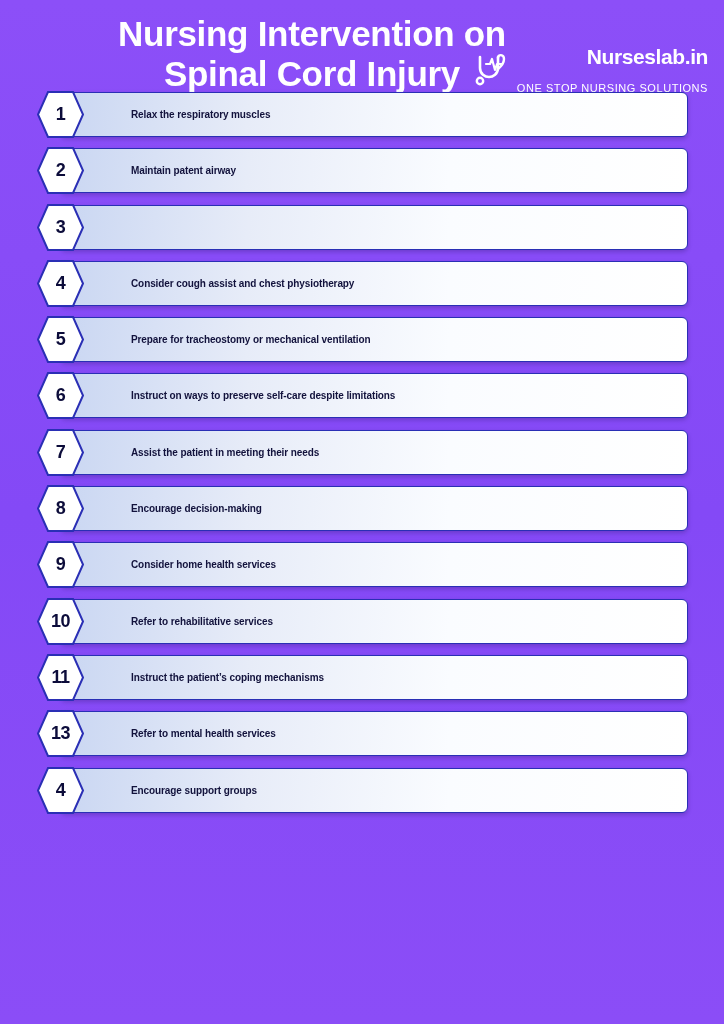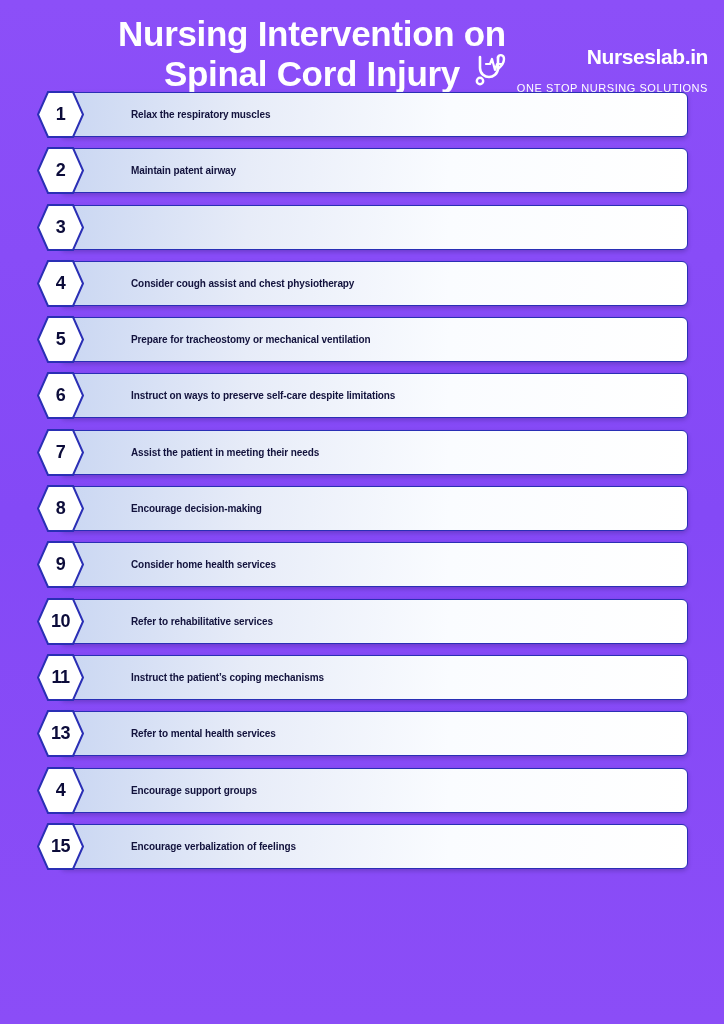--- a/index.html
+++ b/index.html
@@ -307,26 +307,16 @@
       <div class="bar"></div>
       <div class="hex">
         <svg width="49" height="49" viewBox="0 0 49 49">
             <polygon points="12,2 37,2 47,24.5 37,47 12,47 2,24.5" fill="#FFFFFF" stroke="#2A2FB5" stroke-width="2"></polygon>
           </svg>
         <div class="hex-num">4</div>
       </div>
       <div class="bar-label">Encourage support groups</div>
     </div>
 
-    <div class="row">
-      <div class="bar"></div>
-      <div class="hex">
-        <svg width="49" height="49" viewBox="0 0 49 49">
-            <polygon points="12,2 37,2 47,24.5 37,47 12,47 2,24.5" fill="#FFFFFF" stroke="#2A2FB5" stroke-width="2"></polygon>
-          </svg>
-        <div class="hex-num">15</div>
-      </div>
-      <div class="bar-label">Encourage verbalization of feelings</div>
-    </div>
 
 
   </div>
 </div>
 
 </body></html>

